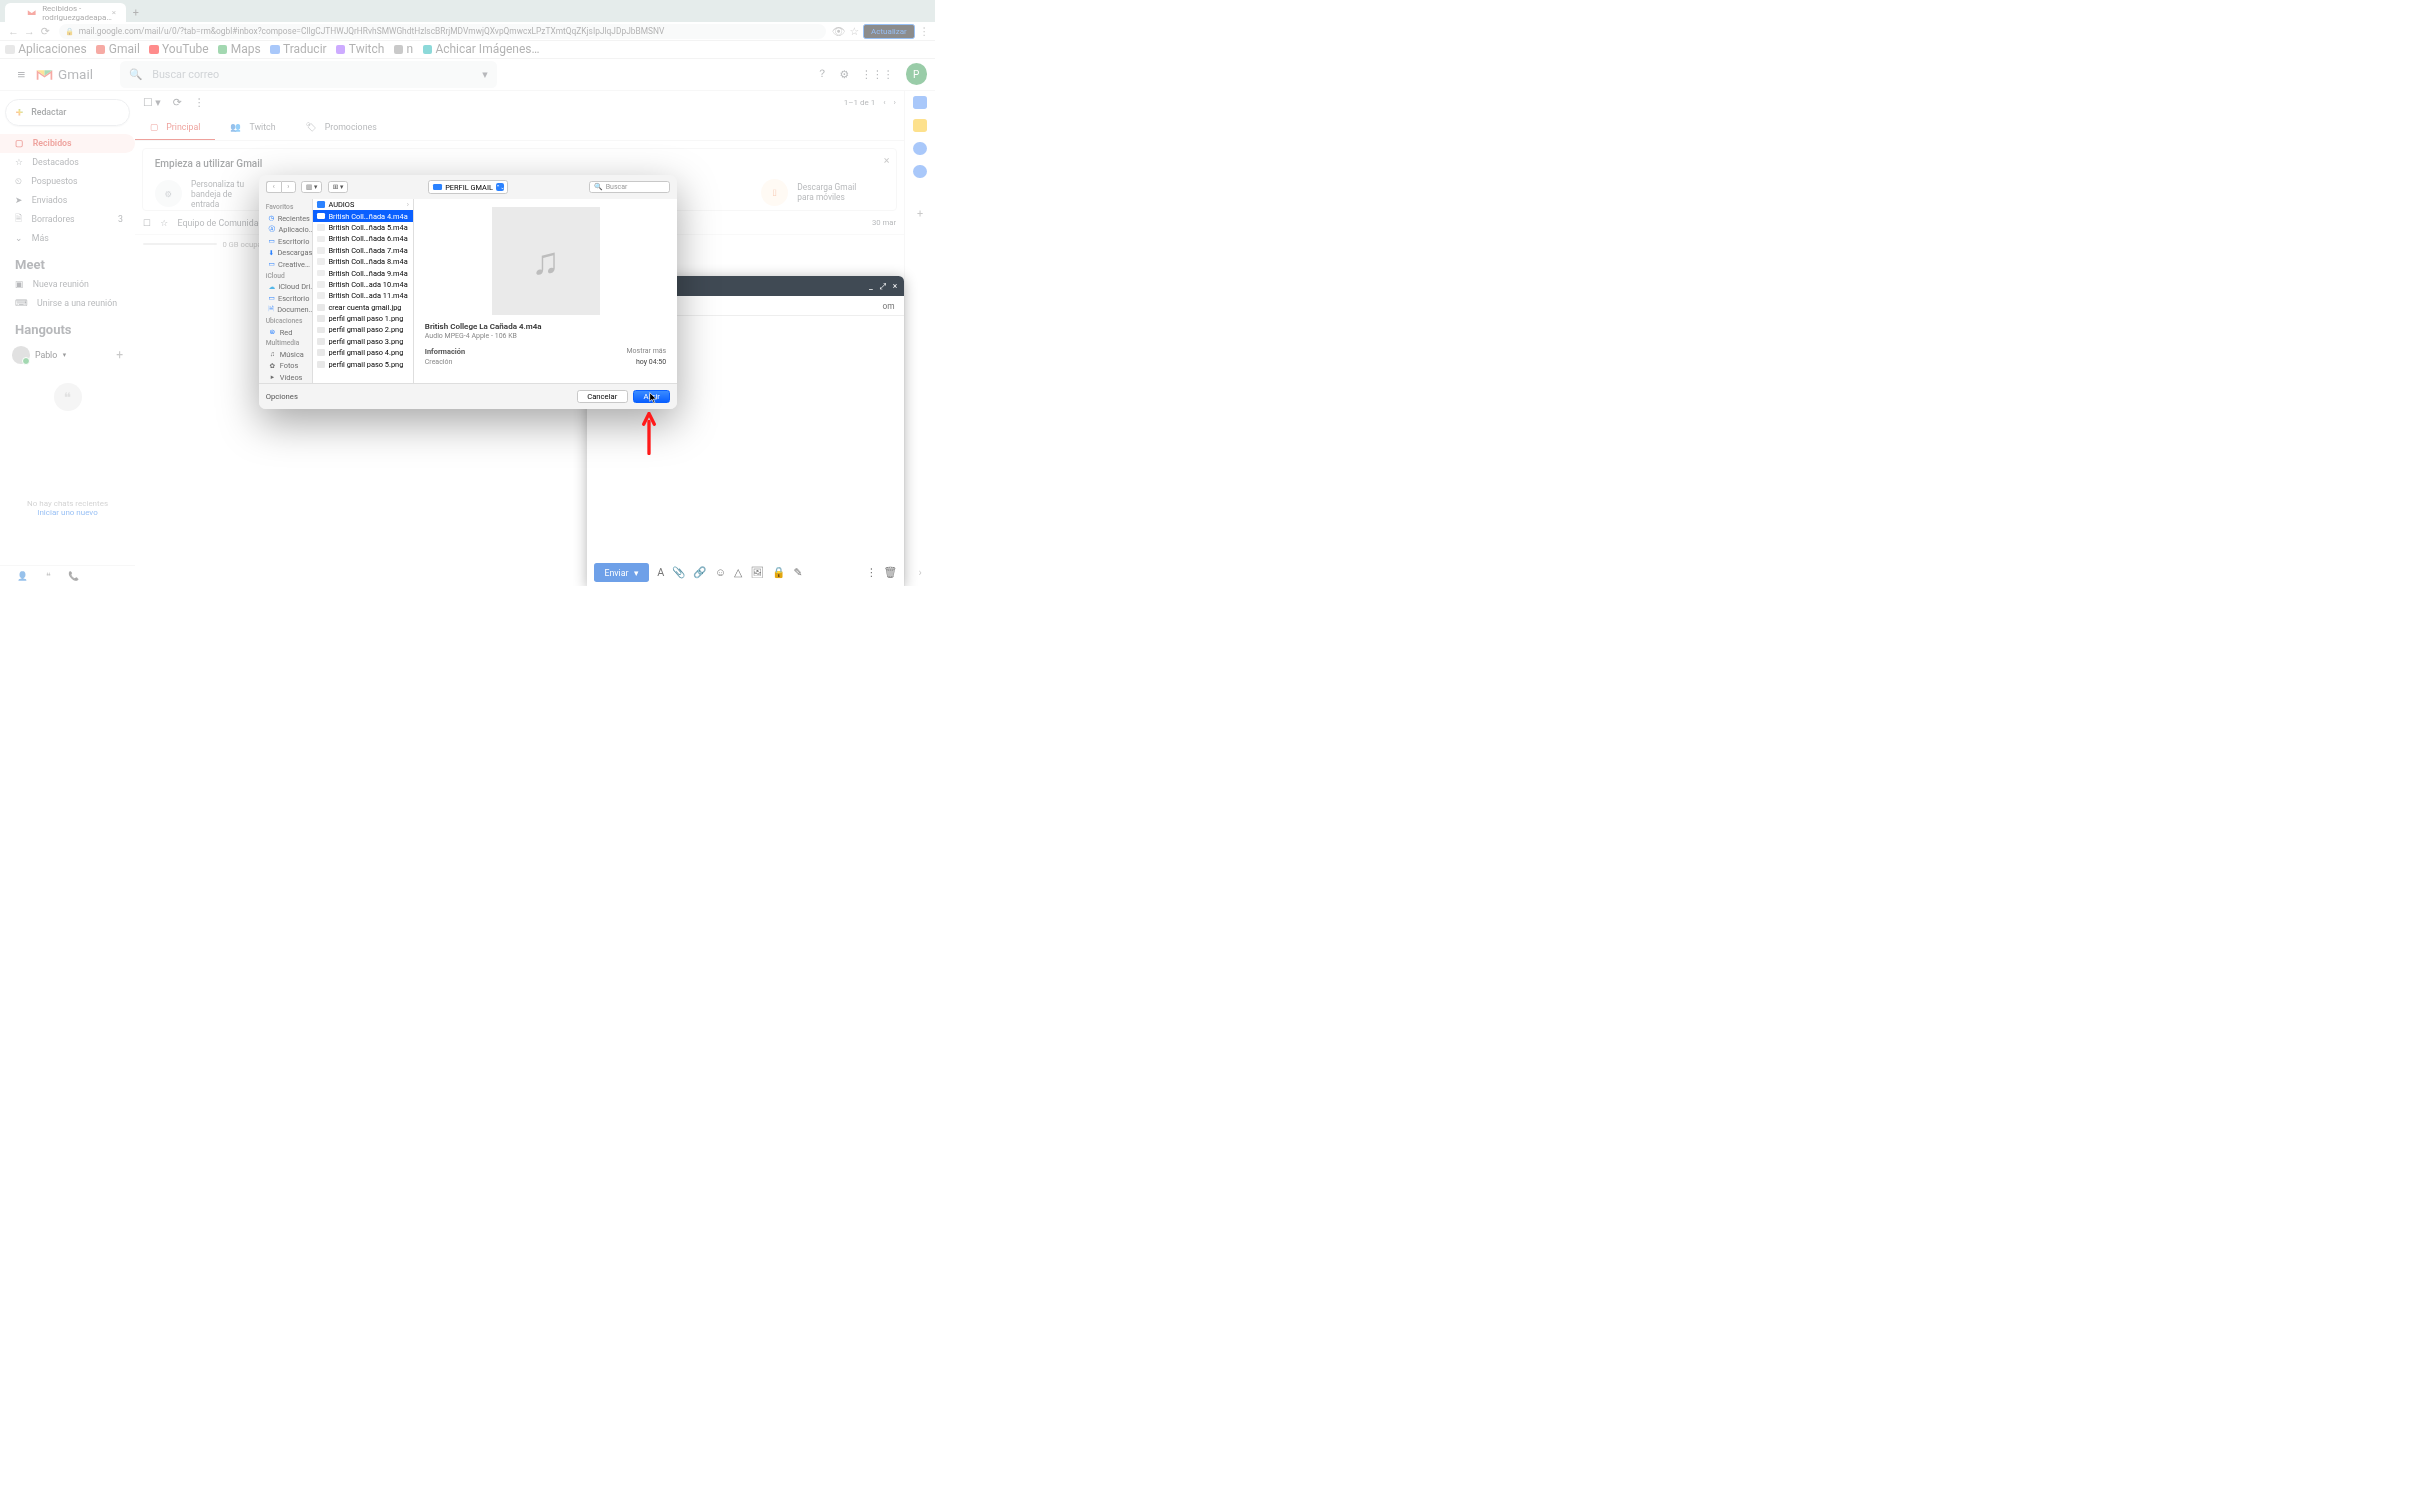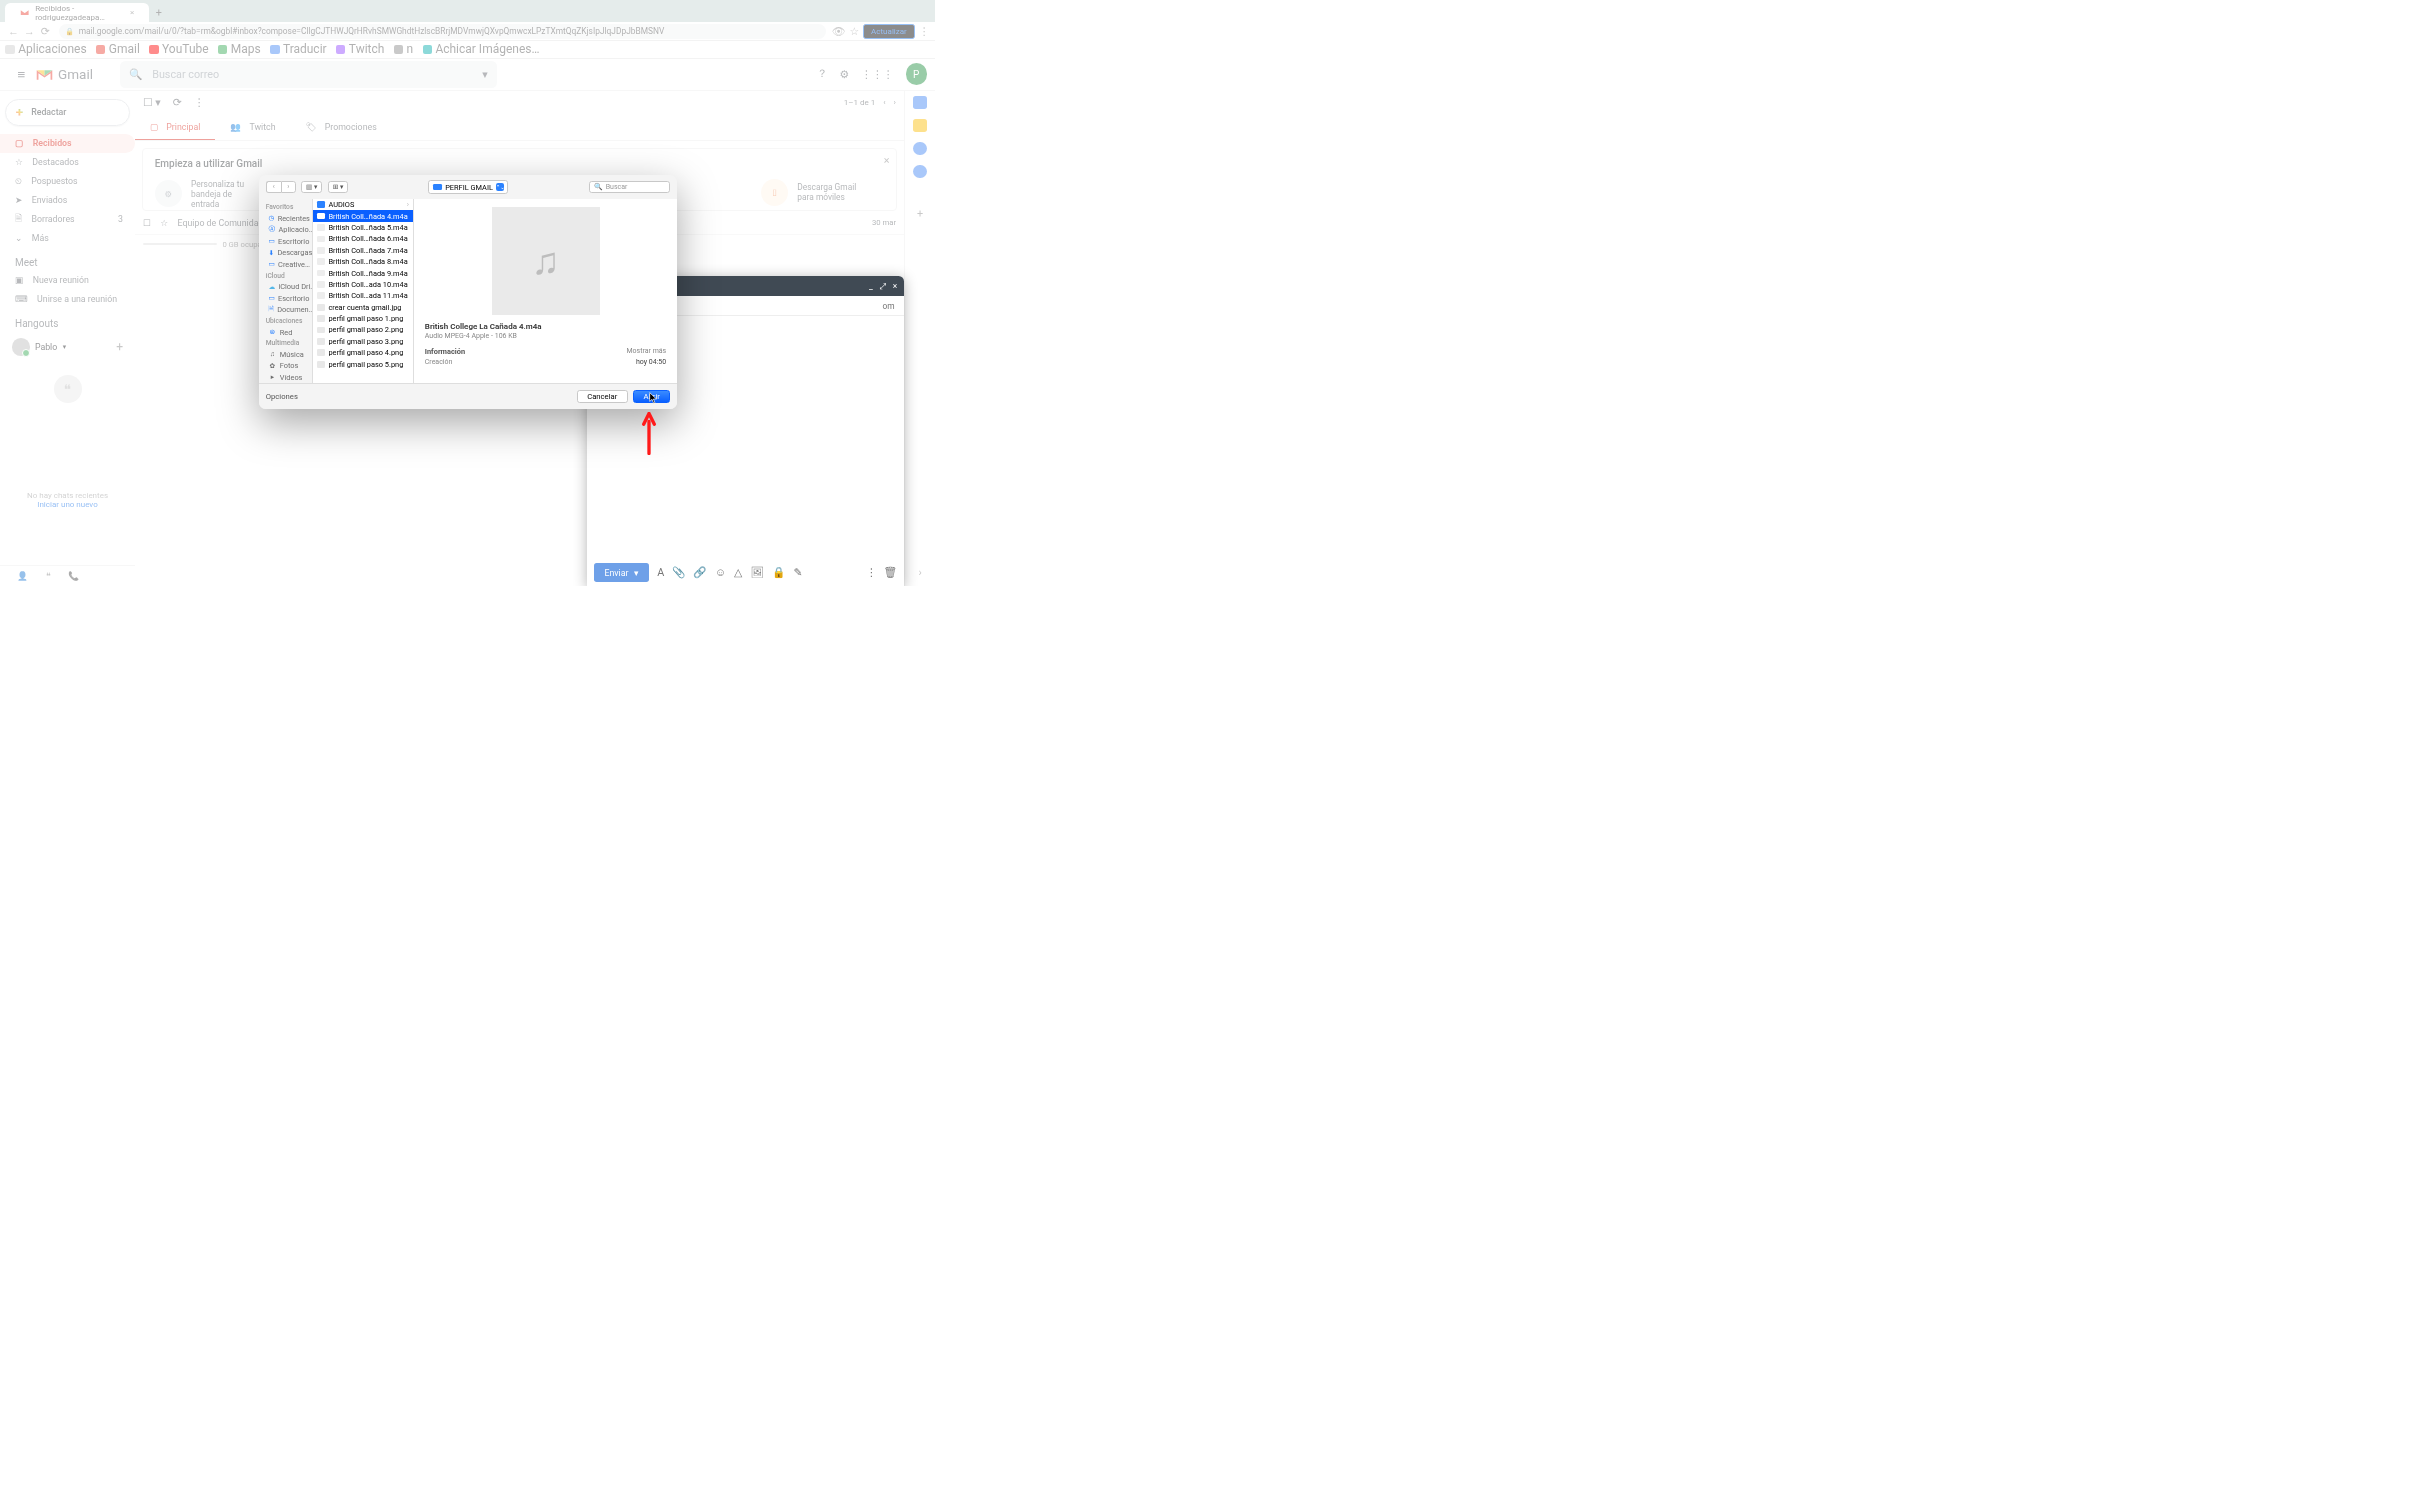--- a/index.html
+++ b/index.html
@@ -1,20 +1,20 @@
 <!DOCTYPE html>
 <html style="font-size:10.8px"><head>
 <meta charset="utf-8">
 <style>
   * { box-sizing: border-box; margin: 0; padding: 0; font-family: -apple-system, BlinkMacSystemFont, "Segoe UI", Roboto, Arial, sans-serif; }
   body { width: 935px; height: 586px; background: #fff; overflow: hidden; position: relative; }
 
   
   .tabbar { height: 22px; background: #c6d6d3; display: flex; align-items: flex-end; padding-left: 5.4px; }
-  .tab { height: 19px; background: #fff; border-radius: 5.4px 5.4px 0 0; display: flex; align-items: center; padding: 0 15px; font-size: 8px; color: #444; width: 144px; }
+  .tab { height: 19px; background: #fff; border-radius: 5.4px 5.4px 0 0; display: flex; align-items: center; padding: 0 22px; font-size: 8px; color: #444; width: 121px; }
   .tab .favicon { width: 10.8px; height: 10.8px; margin-right: 5.4px; display:flex;align-items:center;justify-content:center;}
   .tab .close { margin-left: auto; color:#888; }
   .newtab { width:19px;height:19px;display:flex;align-items:center;justify-content:center;color:#555;font-size:10.8px;}
 
   
   .addrbar { height: 19px; background:#fff; display:flex;align-items:center; padding:0 5.4px; border-bottom:0.7px solid #e5e5e5;}
   .navbtn { width:16px;height:16px;display:flex;align-items:center;justify-content:center;color:#888;}
   .urlbox { flex:1; margin:0 5.4px; height:15px; background:#f1f3f4; border-radius:9.4px; display:flex;align-items:center;padding:0 6.7px;font-size:8.4px;color:#555;}
   .urlbox .lock { margin-right:4px;font-size:7.4px;}
   .addr-right { display:flex;align-items:center; gap:4px; }
@@ -37,21 +37,21 @@
 
   .gbody { display:flex; height:calc(586px - 22px - 19px - 17.5px - 32px); position:relative;}
 
   
   .lside { width:135px; padding:5.4px 0; font-size:8.8px;color:#202124; }
   .compose { margin:2.7px 5.4px 8px 5.4px; height:27px;border:0.7px solid #dadce0;border-radius:13.5px;display:flex;align-items:center;padding:0 9.4px;gap:8px;box-shadow:0 0.7px 1.3px rgba(0,0,0,.08);color:#3c4043;font-weight:500;}
   .plus { font-size:13.5px; background:linear-gradient(45deg,#ea4335 25%,#fbbc04 50%,#34a853 75%,#4285f4);-webkit-background-clip:text;color:transparent;font-weight:bold;}
   .navitem { height:19px;display:flex;align-items:center;padding:0 5.4px 0 15px;gap:9.4px;color:#5f6368;border-radius:0 9.4px 9.4px 0;}
   .navitem.sel { background:#fce8e6;color:#d93025;font-weight:600;}
   .navitem .cnt { margin-left:auto;padding-right:6.7px;}
-  .section-label { padding:9.4px 0 2.7px 15px; font-size:10px; color:#5f6368; font-weight:400;}
+  .section-label { padding:9.4px 0 2.7px 15px; font-size:13px; color:#5f6368; font-weight:700;}
   .hangouts { margin-top:4px; }
   .hprof { display:flex;align-items:center;gap:5.4px;padding:2.7px 12px; }
   .hprof .av2 { width:17.5px;height:17.5px;border-radius:50%;background:#bdbdbd;position:relative;}
   .hprof .av2::after { content:'';position:absolute;right:-0.7px;bottom:-0.7px;width:6px;height:6px;border-radius:50%;background:#34a853;border:1px solid #fff;}
   .hplus { margin-left:auto;color:#888;font-size:12px;}
   .nochats { text-align:center;color:#9e9e9e;font-size:8px;margin-top:88px;}
   .nochats a { color:#1a73e8;text-decoration:none;}
   .chatbub { width:28px;height:28px;border-radius:50%;background:#e8e8e8;margin:16px auto 6.7px;display:flex;align-items:center;justify-content:center;color:#bdbdbd;font-size:13.5px;}
   .bottom-icons { position:absolute;bottom:0;left:0;width:135px;height:21.5px;border-top:0.7px solid #eee;display:flex;align-items:center;justify-content:flex-start;gap:17.5px;padding-left:17.5px;color:#888;}
 

